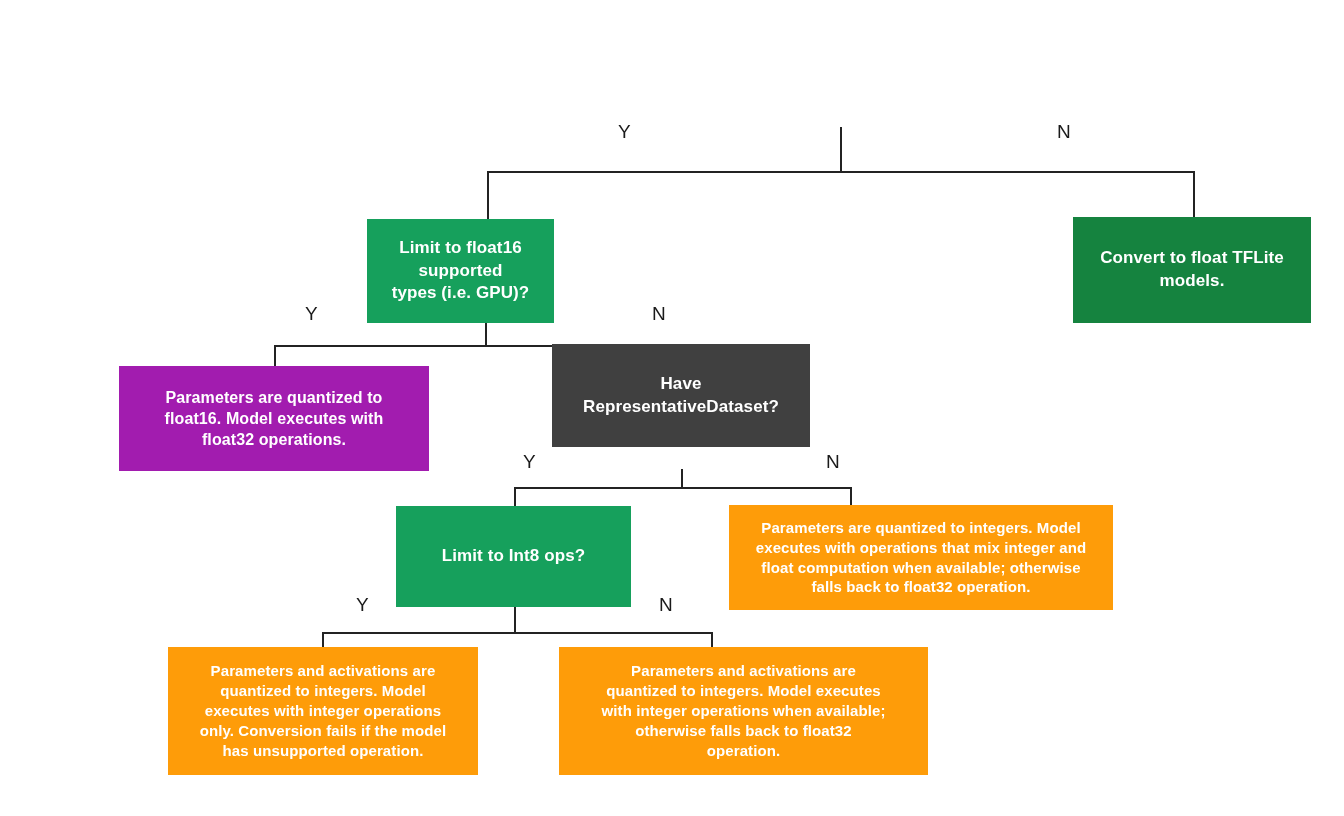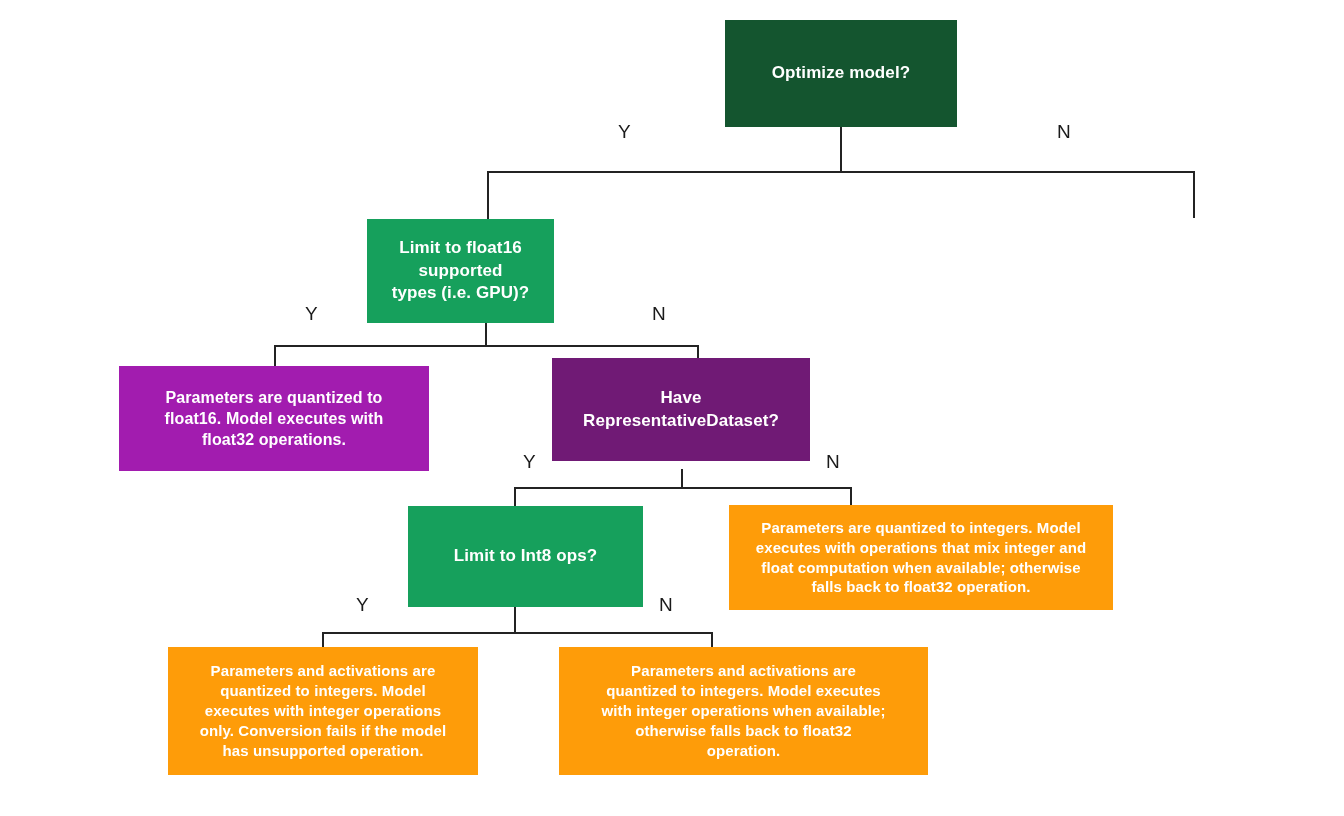--- a/index.html
+++ b/index.html
@@ -66,37 +66,38 @@
     <div class="edge v" style="left: 274px; top: 345px; background: rgb(35, 35, 35); height: 22px;"></div>
     <div class="edge v" style="left: 697px; top: 345px; background: rgb(35, 35, 35); height: 22px;"></div>
     <div class="edge v" style="left: 681px; top: 469px; background: rgb(35, 35, 35); height: 19px;"></div>
     <div class="edge h" style="left: 514px; top: 487px; background: rgb(35, 35, 35); width: 338px;"></div>
     <div class="edge v" style="left: 514px; top: 487px; background: rgb(35, 35, 35); height: 20px;"></div>
     <div class="edge v" style="left: 850px; top: 487px; background: rgb(35, 35, 35); height: 19px;"></div>
     <div class="edge v" style="left: 514px; top: 607px; background: rgb(35, 35, 35); height: 26px;"></div>
     <div class="edge h" style="left: 322px; top: 632px; background: rgb(35, 35, 35); width: 391px;"></div>
     <div class="edge v" style="left: 322px; top: 632px; background: rgb(35, 35, 35); height: 16px;"></div>
     <div class="edge v" style="left: 711px; top: 632px; background: rgb(35, 35, 35); height: 16px;"></div>
-    <div class="node" style="left: 725px; top: 20px; width: 232px; height: 107px; background: rgb(20, 85, 47); font-size: 17px; color: rgb(255, 255, 255);">
-      <span class="node-text">Optimize model?</span>
-    </div>
     <div class="node" style="left: 367px; top: 219px; width: 187px; height: 104px; background: rgb(22, 160, 92); font-size: 17px; color: rgb(255, 255, 255);">
       <span class="node-text">Limit to float16 supported
 types (i.e. GPU)?</span>
+    </div>
+    <div class="node" style="left: 1073px; top: 217px; width: 238px; height: 106px; background: rgb(21, 131, 63); font-size: 17px; color: rgb(255, 255, 255);">
+      <span class="node-text">Convert to float TFLite
+models.</span>
     </div>
     <div class="node" style="left: 119px; top: 366px; width: 310px; height: 105px; background: #a21caf; font-size: 16px; color: rgb(255, 255, 255);">
       <span class="node-text">Parameters are quantized to
 float16. Model executes with
 float32 operations.</span>
     </div>
-    <div class="node" style="left: 552px; top: 358px; width: 258px; height: 103px; background: #701a75; font-size: 17px; color: rgb(255, 255, 255);">
+    <div class="node" style="left: 552px; top: 344px; width: 258px; height: 103px; background: #404040; font-size: 17px; color: rgb(255, 255, 255);">
       <span class="node-text">Have
 RepresentativeDataset?</span>
     </div>
-    <div class="node" style="left: 396px; top: 506px; width: 235px; height: 101px; background: rgb(22, 160, 92); font-size: 17px; color: rgb(255, 255, 255); margin-left: 12px;">
+    <div class="node" style="left: 396px; top: 506px; width: 235px; height: 101px; background: rgb(22, 160, 92); font-size: 17px; color: rgb(255, 255, 255);">
       <span class="node-text">Limit to Int8 ops?</span>
     </div>
     <div class="node" style="left: 729px; top: 505px; width: 384px; height: 105px; background: rgb(254, 156, 9); font-size: 15px; color: rgb(255, 255, 255);">
       <span class="node-text">Parameters are quantized to integers. Model
 executes with operations that mix integer and
 float computation when available; otherwise
 falls back to float32 operation.</span>
     </div>
     <div class="node" style="left: 168px; top: 647px; width: 310px; height: 128px; background: rgb(254, 156, 9); font-size: 15px; color: rgb(255, 255, 255);">
       <span class="node-text">Parameters and activations are

